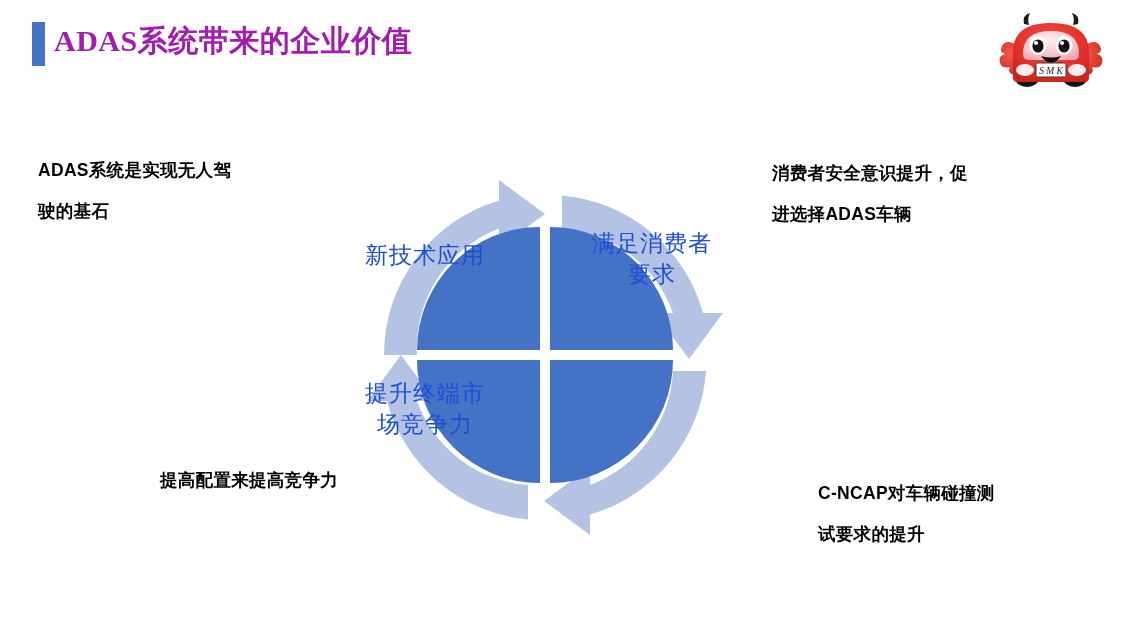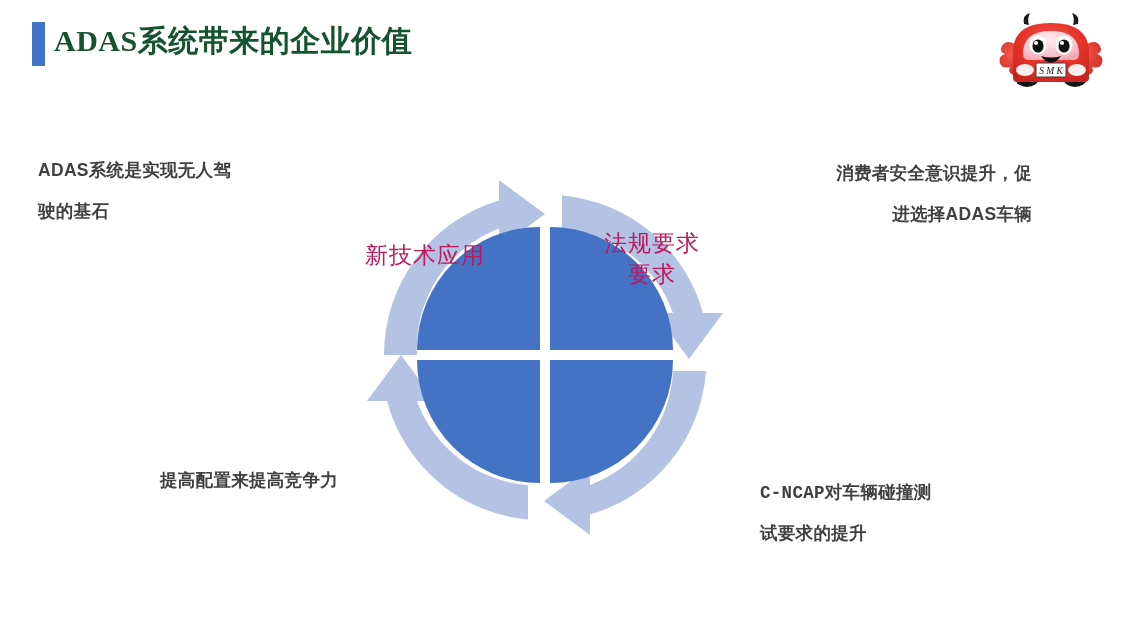--- a/index.html
+++ b/index.html
@@ -30,21 +30,21 @@
     height: 44px;
     background: #4472C4;
   }
   #page-title {
     position: absolute;
     left: 54px;
     top: 19px;
     font-family: "Liberation Serif", "DejaVu Serif", serif;
     font-size: 30px;
     font-weight: bold;
-    color: #14532d;
+    color: #a21caf;
     letter-spacing: 0.5px;
     white-space: nowrap;
     line-height: 44px;
   }
 
   
   #brand-logo {
     position: absolute;
     right: 42px;
     top: 8px;
@@ -59,47 +59,47 @@
     left: 0;
     top: 0;
     width: 1147px;
     height: 641px;
     pointer-events: none;
   }
   #cycle-diagram svg { display: block; }
 
   .quad-label {
     position: absolute;
-    color: #be185d;
+    color: #1d4ed8;
     font-family: "Liberation Serif", "DejaVu Serif", serif;
     font-size: 23px;
     line-height: 31px;
     text-align: center;
     white-space: pre-line;
     letter-spacing: 1px;
   }
   #quad-label-0 { left: 345px; top: 240px; width: 160px; }
   #quad-label-1 { left: 572px; top: 228px; width: 160px; }
   #quad-label-2 { left: 345px; top: 378px; width: 160px; }
   #quad-label-3 { left: 572px; top: 402px; width: 160px; }
 
   
   .callout {
     position: absolute;
-    color: #404040;
+    color: #000000;
     font-weight: bold;
     font-size: 17.5px;
     line-height: 41px;
     letter-spacing: 0.3px;
     white-space: pre-line;
   }
   #callout-0 { left: 38px;  top: 150px; width: 300px; }
   #callout-1 { left: 38px;  top: 460px; width: 300px; text-align: right; }
-  #callout-2 { left: 732px; top: 153px; width: 300px; text-align: right; }
-  #callout-3 { left: 760px; top: 473px; width: 300px; font-family: Liberation Mono, monospace; }
+  #callout-2 { left: 772px; top: 153px; width: 300px; }
+  #callout-3 { left: 818px; top: 473px; width: 300px; }
 </style>
 </head>
 <body>
 
 <div id="header">
 
   <div id="title-accent-bar"></div>
 
   <div id="page-title">ADAS系统带来的企业价值</div>
 
@@ -213,22 +213,24 @@
 
       <path d="M 550 350 L 550 227 A 123 123 0 0 1 673 350 Z"></path>
 
       <path d="M 550 360 L 673 360 A 123 123 0 0 1 550 483 Z"></path>
 
       <path d="M 540 360 L 540 483 A 123 123 0 0 1 417 360 Z"></path>
     </g>
   </svg>
 
   <div class="quad-label" id="quad-label-0">新技术应用</div>
-  <div class="quad-label" id="quad-label-1">法规要求
+  <div class="quad-label" id="quad-label-1">满足消费者
 要求</div>
+  <div class="quad-label" id="quad-label-2">提升终端市
+场竞争力</div>
 </div>
 
 <div class="callout" id="callout-0">ADAS系统是实现无人驾
 驶的基石</div>
 
 <div class="callout" id="callout-1">提高配置来提高竞争力</div>
 
 <div class="callout" id="callout-2">消费者安全意识提升，促
 进选择ADAS车辆</div>
 

